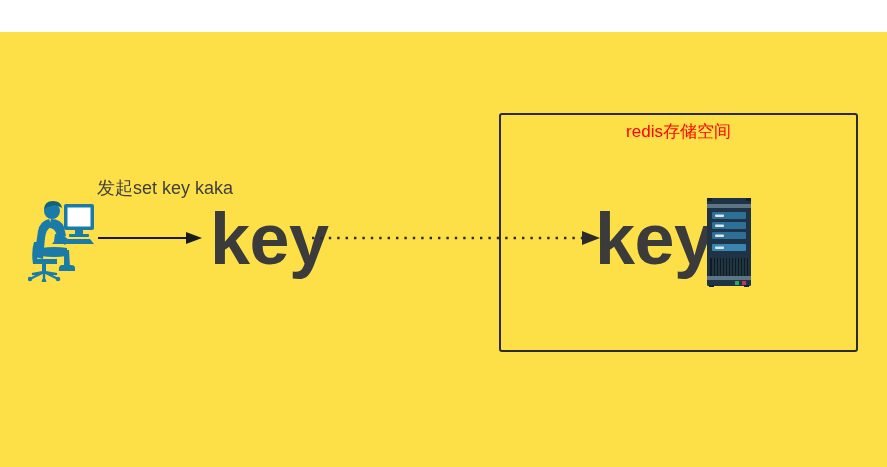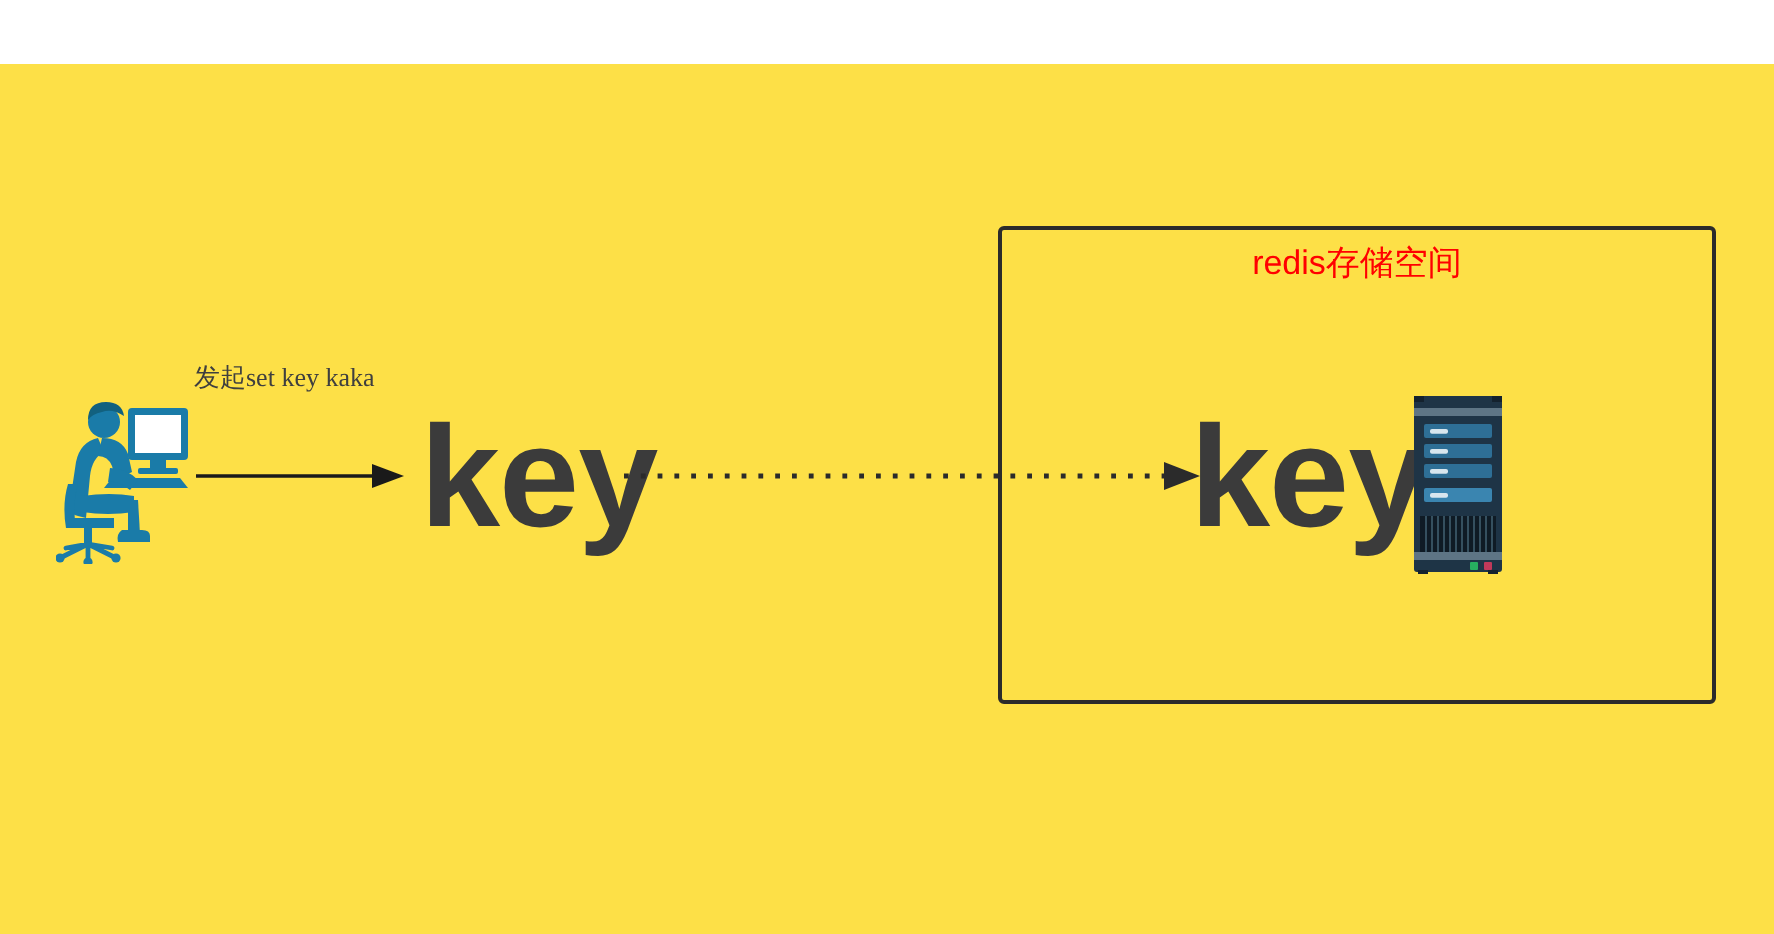--- a/index.html
+++ b/index.html
@@ -51,24 +51,24 @@
     top: 166px;
     width: 68px;
     height: 84px;
   }
 
   
   .request-label {
     position: absolute;
     left: 97px;
     top: 148px;
-    font-size: 13px;
+    font-size: 18px;
     line-height: 17px;
     color: #3f3f3f;
-    font-family: Liberation Serif, serif;
+    font-family: Liberation Sans, sans-serif;
     white-space: nowrap;
   }
 
   
   .solid-arrow {
     position: absolute;
     left: 98px;
     top: 194px;
     width: 104px;
     height: 24px;

